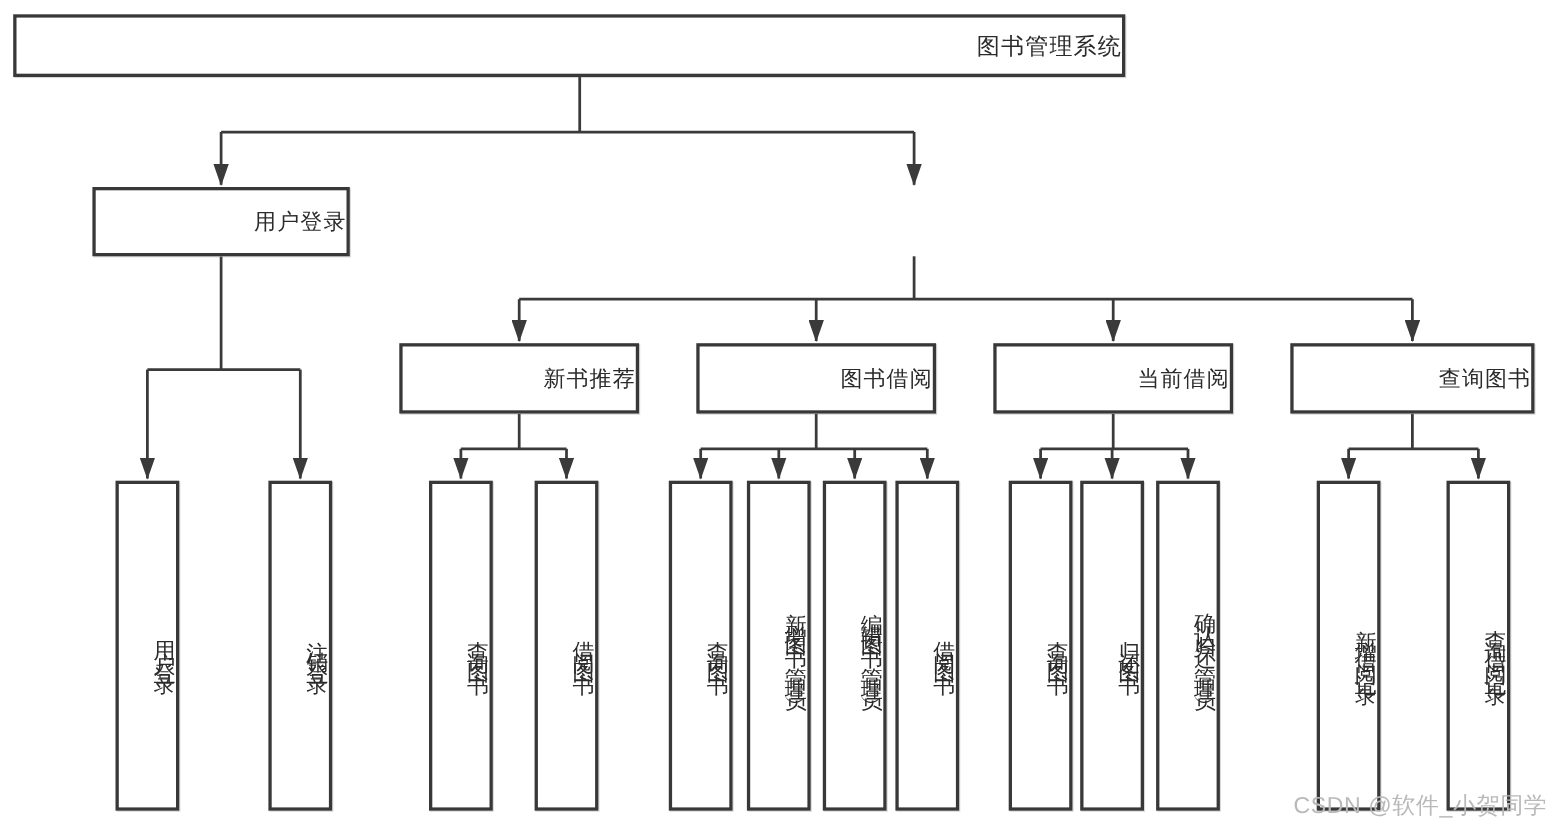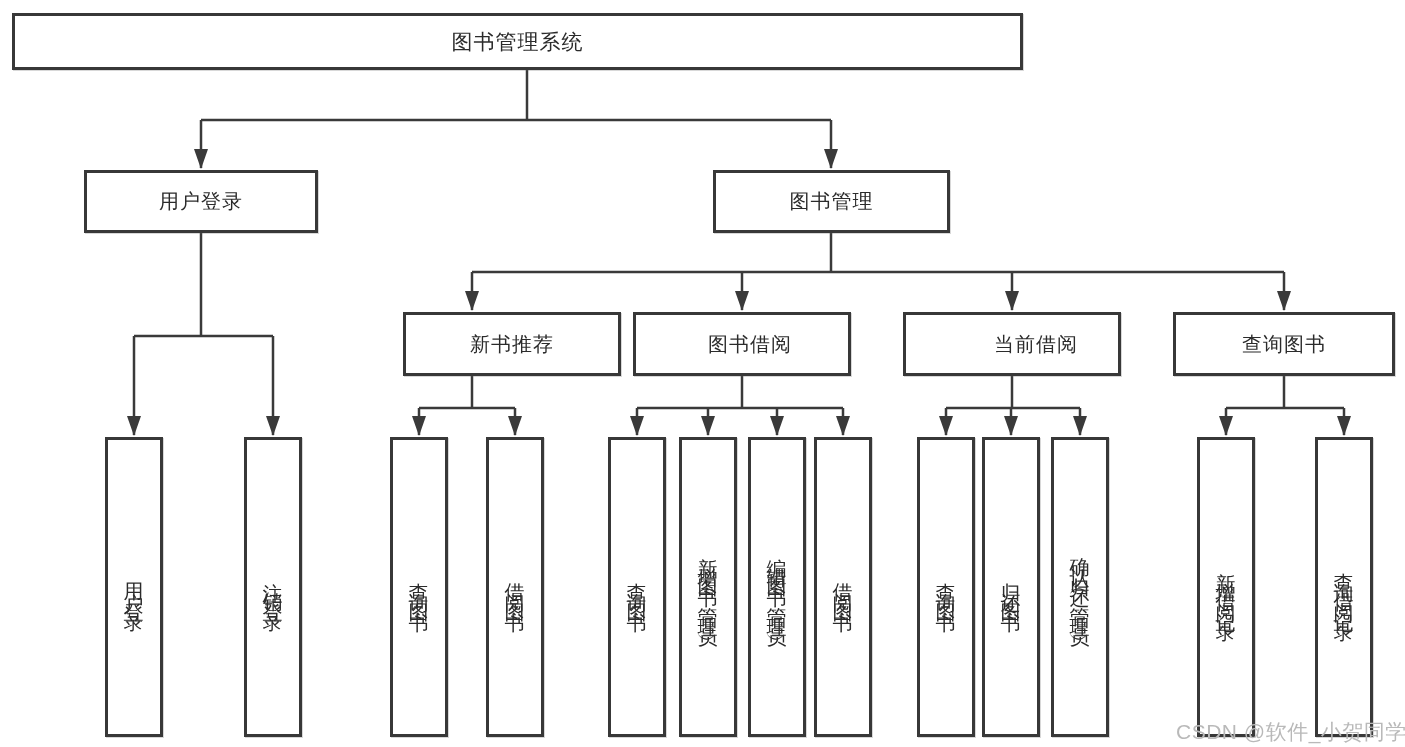--- a/index.html
+++ b/index.html
@@ -21,21 +21,21 @@
     width: 1405px; height: 747px;
     z-index: 1;
   }
   .box {
     position: absolute;
     box-sizing: border-box;
     border: 3px solid #383838;
     background: #ffffff;
     display: flex;
     align-items: center;
-    justify-content: center;
+    justify-content: flex-end;
     color: #2b2b2b;
     z-index: 2;
     box-shadow: 1px 1px 0 rgba(100,100,100,0.25);
   }
   .h-label {
     font-size: 20px;
     letter-spacing: 1px;
     white-space: nowrap;
   }
   .root .h-label { font-size: 21px; }
@@ -54,21 +54,21 @@
     font-size: 21px;
     color: #b9b9b9;
     letter-spacing: 0.5px;
     white-space: nowrap;
     z-index: 5;
   }
   
   .n-root  { left: 12px;   top: 13px;  width: 1011px; height: 57px; }
   .n-ul    { left: 84px;   top: 170px; width: 234px;  height: 63px; }
   .n-bm    { left: 713px;  top: 170px; width: 237px;  height: 63px; }
-  .n-nbr   { left: 363px;  top: 312px; width: 218px;  height: 64px; margin-left: 40px; }
+  .n-nbr   { left: 363px;  top: 312px; width: 218px;  height: 64px; }
   .n-bb    { left: 633px;  top: 312px; width: 218px;  height: 64px; padding-left: 16px; }
   .n-cb    { left: 903px;  top: 312px; width: 218px;  height: 64px; padding-left: 48px; }
   .n-br    { left: 1173px; top: 312px; width: 222px;  height: 64px; }
   .leaf    { top: 437px; width: 58px; height: 300px; }
   .n-ul-a  { left: 105px; }
   .n-ul-b  { left: 244px; }
   .n-nbr-1 { left: 390px; }
   .n-nbr-2 { left: 486px; }
   .n-bb-1  { left: 608px; }
   .n-bb-2  { left: 679px; }
@@ -135,23 +135,20 @@
     </g>
   </svg>
 
   <div class="box root n-root">
     <span class="h-label">图书管理系统</span>
   </div>
 
   <div class="box n-ul">
     <span class="h-label">用户登录</span>
   </div>
-  <div class="box n-bm">
-    <span class="h-label">图书管理</span>
-  </div>
 
   <div class="box leaf n-ul-a">
     <span class="v-label">用户登录</span>
   </div>
   <div class="box leaf n-ul-b">
     <span class="v-label">注销登录</span>
   </div>
 
   <div class="box n-nbr">
     <span class="h-label">新书推荐</span>

